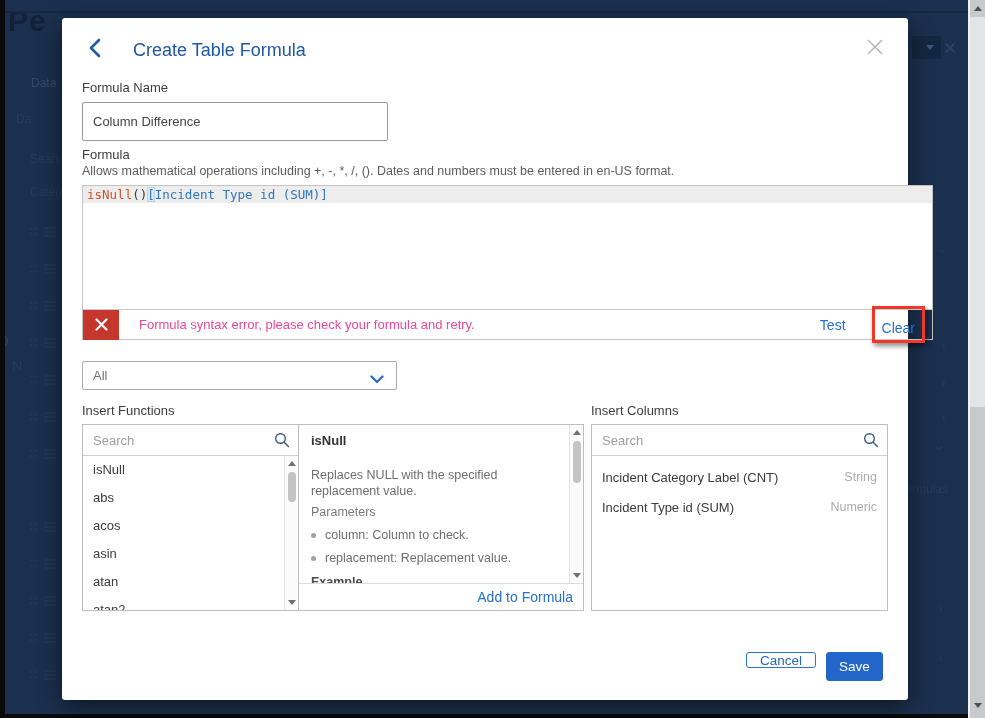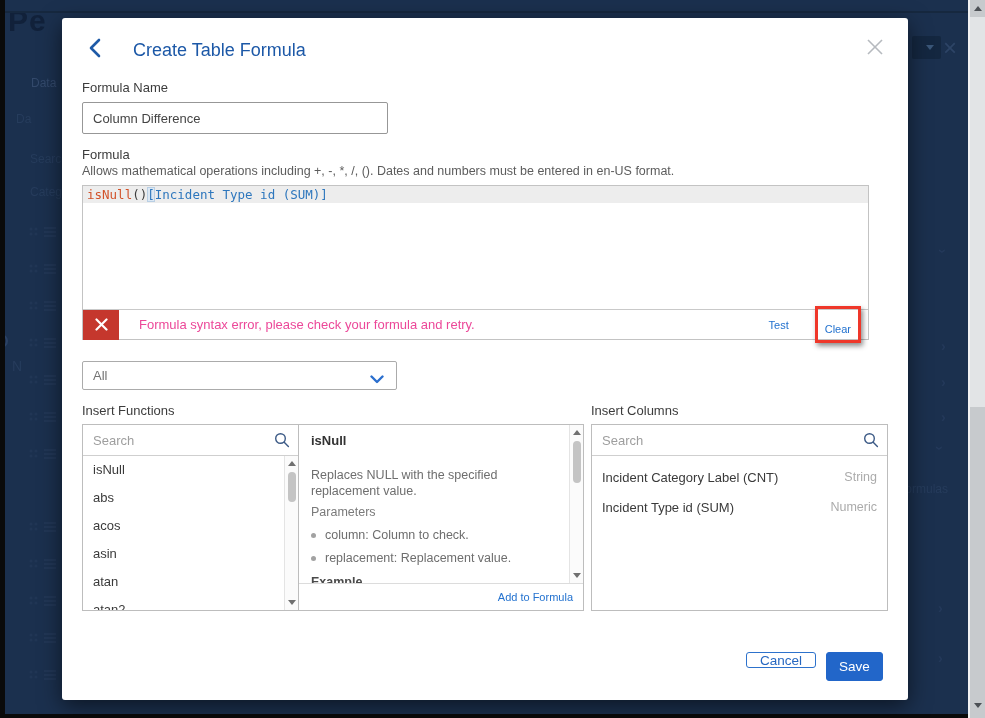--- a/index.html
+++ b/index.html
@@ -30,35 +30,35 @@
   .pagebar .thumb{ position:absolute; left:0; top:17px; width:15px; height:390px; background:#e2e4e6; }
 
   
   .modal{ position:absolute; left:62px; top:18px; width:846px; height:682px; background:#fff; border-radius:3px; box-shadow:0 6px 22px rgba(0,0,0,.55); }
   .m-head{ position:absolute; left:20px; top:20px; display:flex; align-items:center; gap:27px; }
   .back-btn{ width:24px; height:24px; display:flex; align-items:center; justify-content:center; cursor:pointer; }
   .m-title{ font-size:18px; color:#1c58a7; font-weight:500; }
   .close-btn{ position:absolute; left:800px; top:18px; width:26px; height:26px; display:flex; align-items:center; justify-content:center; cursor:pointer; }
 
   .field-label{ position:absolute; font-size:13px; color:#3c3c3c; }
-  .name-input{ position:absolute; left:20px; top:84px; width:306px; height:32px; border:1px solid #979797; border-radius:2px; font-size:13px; color:#444; padding:0 10px; font-family:"Liberation Sans",sans-serif; outline:none; }
+  .name-input{ position:absolute; left:20px; top:84px; width:306px; height:39px; border:1px solid #979797; border-radius:2px; font-size:13px; color:#444; padding:0 10px; font-family:"Liberation Sans",sans-serif; outline:none; }
 
   .hint{ position:absolute; left:20px; top:146px; font-size:12.5px; color:#5c5c5c; }
 
-  .formula-box{ position:absolute; left:20px; top:167px; width:787px; height:155px; border:1px solid #c3c3c3; }
+  .formula-box{ position:absolute; left:20px; top:167px; width:851px; height:155px; border:1px solid #c3c3c3; }
   .code-area{ position:absolute; left:0; top:0; right:0; height:124px; background:#fff; font-family:"DejaVu Sans Mono","Liberation Mono",monospace; font-size:12.5px; }
   .code-line{ height:17px; line-height:17px; background:#ededed; padding-left:4px; white-space:pre; }
   .tok-fn{ color:#d2532b; } .tok-paren{ color:#3d3d3d; }
   .tok-bracket{ color:#2e77bd; background:#dce8f4; box-shadow:0 0 0 1px #b9cfe4 inset; }
   .tok-col{ color:#2e77bd; }
   .status-row{ position:absolute; left:0; bottom:0; right:0; height:30px; border-top:1px solid #c9c9c9; display:flex; align-items:center; }
   .err-icon-box{ width:36px; height:30px; background:#c5372d; display:flex; align-items:center; justify-content:center; flex:0 0 auto; }
   .err-text{ margin-left:20px; font-size:13px; color:#ec4899; }
   .spacer{ flex:1; }
-  .link{ color:#2372cf; font-size:11px; font-weight:500; cursor:pointer; text-decoration:none; }
+  .link{ color:#2372cf; font-size:14px; font-weight:500; cursor:pointer; text-decoration:none; }
   .test-link{ margin-right:26px; }
   .clear-wrap{ margin-right:7px; border:3px solid #ef372a; padding:10px 7px 3px; box-shadow:2px 3px 5px rgba(0,0,0,.45); }
 
   .all-select{ position:absolute; left:20px; top:343px; width:315px; height:29px; border:1px solid #ababab; border-radius:2px; display:flex; align-items:center; cursor:pointer; }
   .all-select .val{ font-size:13px; color:#737373; margin-left:10px; }
   .all-select .chev{ position:absolute; right:12px; top:8px; }
 
   .panel{ position:absolute; border:1px solid #bdbdbd; background:#fff; }
   .search-row{ position:relative; height:31px; border-bottom:1px solid #cfcfcf; }
   .search-input{ position:absolute; left:0; top:0; width:100%; height:30px; border:none; outline:none; font-size:13px; color:#555; padding:0 30px 0 10px; font-family:"Liberation Sans",sans-serif; }

